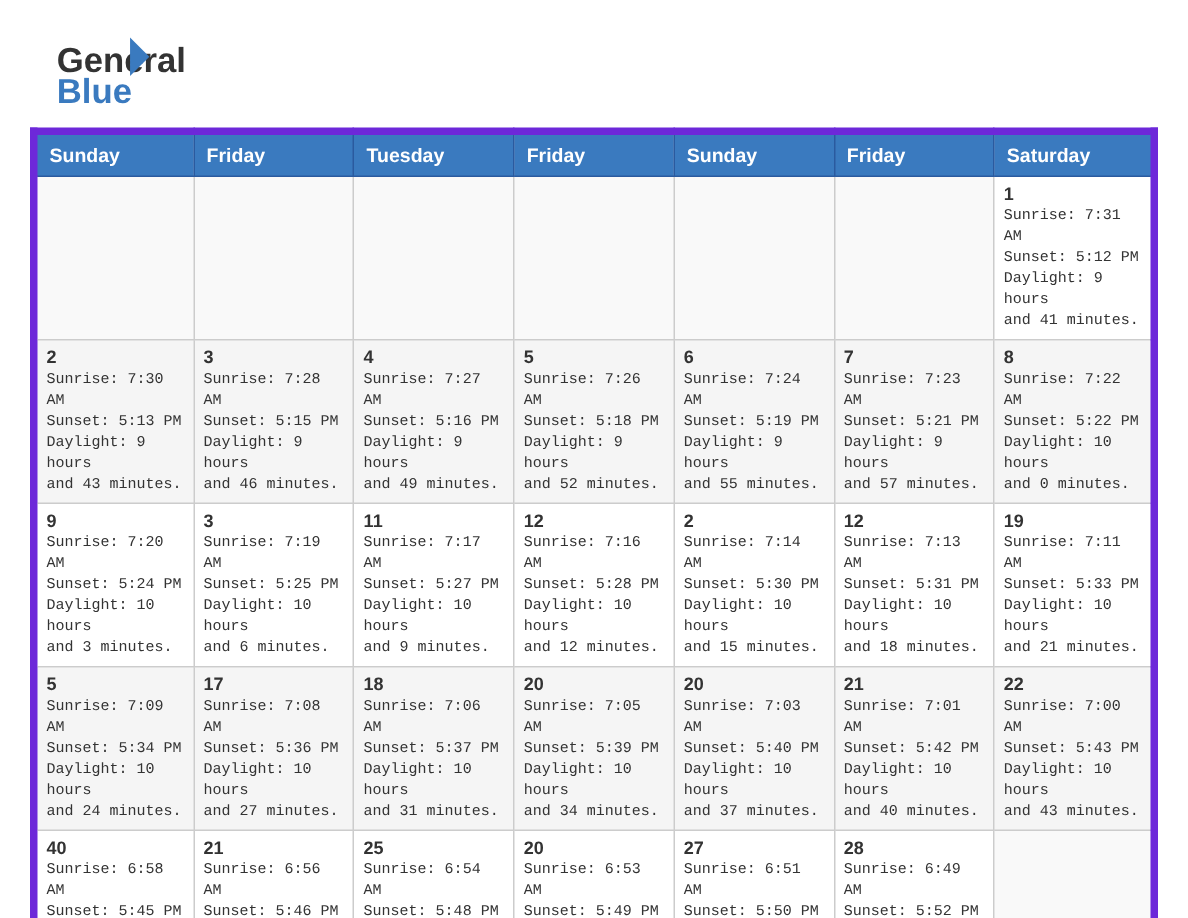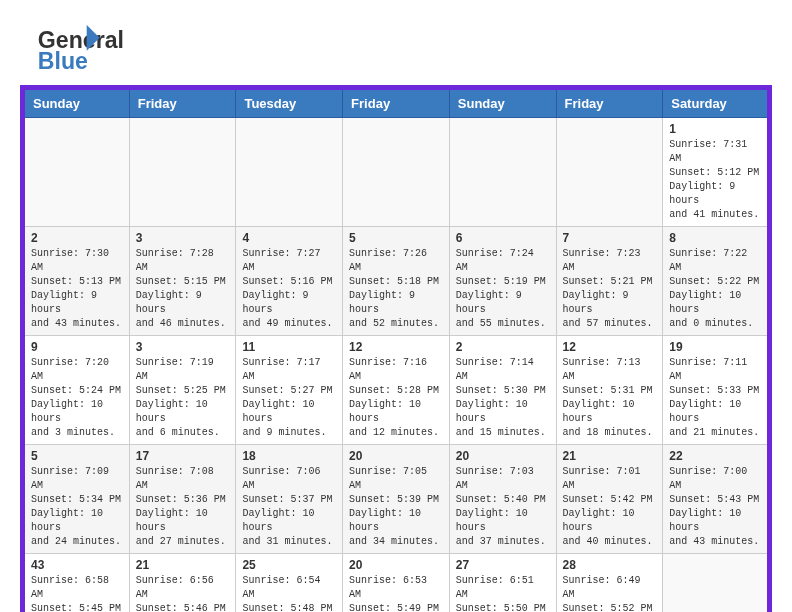--- a/index.html
+++ b/index.html
@@ -218,21 +218,21 @@
           <span class="day-num">21</span>
           <div class="day-info">Sunrise: 7:01 AM<br>Sunset: 5:42 PM<br>Daylight: 10 hours<br>and 40 minutes.</div>
         </td>
         <td>
           <span class="day-num">22</span>
           <div class="day-info">Sunrise: 7:00 AM<br>Sunset: 5:43 PM<br>Daylight: 10 hours<br>and 43 minutes.</div>
         </td>
       </tr>
       <tr>
         <td>
-          <span class="day-num">43</span>
+          <span class="day-num">40</span>
           <div class="day-info">Sunrise: 6:58 AM<br>Sunset: 5:45 PM<br>Daylight: 10 hours<br>and 46 minutes.</div>
         </td>
         <td>
           <span class="day-num">21</span>
           <div class="day-info">Sunrise: 6:56 AM<br>Sunset: 5:46 PM<br>Daylight: 10 hours<br>and 49 minutes.</div>
         </td>
         <td>
           <span class="day-num">25</span>
           <div class="day-info">Sunrise: 6:54 AM<br>Sunset: 5:48 PM<br>Daylight: 10 hours<br>and 53 minutes.</div>
         </td>

